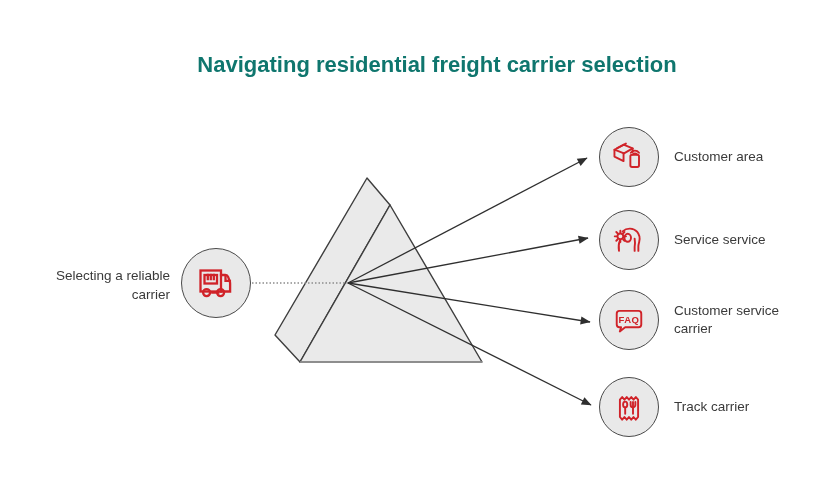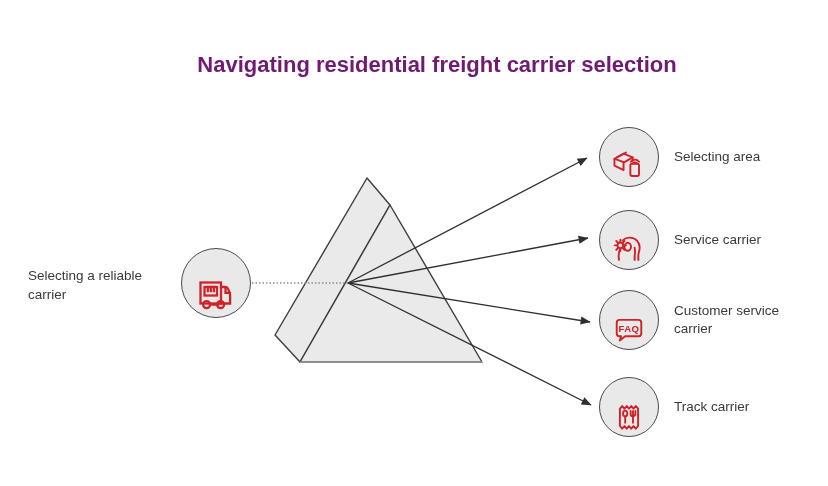--- a/index.html
+++ b/index.html
@@ -13,41 +13,41 @@
     overflow: hidden;
   }
   .title {
     position: absolute;
     top: 52px;
     left: 0;
     width: 100%;
     text-align: center;
     font-size: 22px;
     font-weight: 600;
-    color: #701a75;
+    color: #0f766e;
     padding-left: 46px;
   }
   .scene { position: absolute; top: 0; left: 0; }
   .node-circle {
     position: absolute;
     border-radius: 50%;
     background: #e9e9e9;
     border: 1.5px solid #4a4a4a;
     display: flex;
-    align-items: flex-end;
+    align-items: center;
     justify-content: center;
   }
   .node-circle.input { left: 181px; top: 248px; width: 70px; height: 70px; }
   .node-circle.out { left: 599px; width: 60px; height: 60px; }
   .input-label {
     position: absolute;
     left: 28px;
     top: 266px;
     width: 142px;
-    text-align: left;
+    text-align: right;
     font-size: 13.5px;
     line-height: 19px;
     color: #3a3a3a;
   }
   .out-label {
     position: absolute;
     left: 674px;
     width: 134px;
     height: 60px;
     display: flex;
@@ -113,33 +113,33 @@
     <svg class="icon-svg" width="40" height="40" viewBox="0 0 44 44" fill="none" stroke="#d02329" stroke-width="2.1" stroke-linecap="round" stroke-linejoin="round">
       <path d="M6,14 L16,8.5 L26,12.5 L16.5,18 Z"></path>
       <path d="M9,12.3 L18.6,7.2"></path>
       <path d="M6,14 V21.5 L16,26.5 V18"></path>
       <path d="M26,12.5 V16.5"></path>
       <rect x="23.5" y="19.5" width="9.5" height="13.5" rx="1.8"></rect>
       <path d="M24,17.3 a5.6,5.6 0 0 1 9,0"></path>
       <path d="M26.2,19.2 a3.1,3.1 0 0 1 4.6,0"></path>
     </svg>
   </div>
-  <div class="out-label" style="top:127px">Selecting area</div>
+  <div class="out-label" style="top:127px">Customer area</div>
 
   <div class="node-circle out" style="top:210px">
     <svg class="icon-svg" width="40" height="40" viewBox="0 0 44 44" fill="none" stroke="#d02329" stroke-width="2.1" stroke-linecap="round" stroke-linejoin="round">
       <circle cx="12.5" cy="18" r="3.2"></circle>
       <path d="M12.5,13.8 v-2 M15.6,14.6 l1.4,-1.4 M16.7,18 h2 M15.6,21.4 l1.4,1.4 M12.5,22.2 v2 M9.4,21.4 l-1.4,1.4 M8.3,18 h-2 M9.4,14.6 l-1.4,-1.4"></path>
       <ellipse cx="20.6" cy="19.6" rx="3.6" ry="4.4"></ellipse>
       <path d="M11,34 C10.3,30 10.6,26 12,22.8"></path>
       <path d="M15,12.5 C19.5,8.3 27,8.6 30.8,12.8 C33.6,16 34.2,20.4 33.2,24.2 C32.8,25.8 32.3,27.2 32.3,28.8 V34"></path>
       <path d="M28.2,20.5 C28.8,24 28.7,27 28.2,29.5 L28.2,34"></path>
     </svg>
   </div>
-  <div class="out-label" style="top:210px">Service carrier</div>
+  <div class="out-label" style="top:210px">Service service</div>
 
   <div class="node-circle out" style="top:290px">
     <svg class="icon-svg" width="40" height="40" viewBox="0 0 44 44" fill="none" stroke="#d02329" stroke-width="2.1" stroke-linecap="round" stroke-linejoin="round">
       <path d="M11.5,12 H32.5 a3,3 0 0 1 3,3 v12 a3,3 0 0 1 -3,3 H17.8 L11.9,34.6 L13.3,30 H11.5 a3,3 0 0 1 -3,-3 V15 a3,3 0 0 1 3,-3 Z"></path>
       <text class="faq-text" x="22" y="25.5" text-anchor="middle" fill="#d02329" stroke="none">FAQ</text>
     </svg>
   </div>
   <div class="out-label" style="top:290px">Customer service carrier</div>
 
   <div class="node-circle out" style="top:377px">

